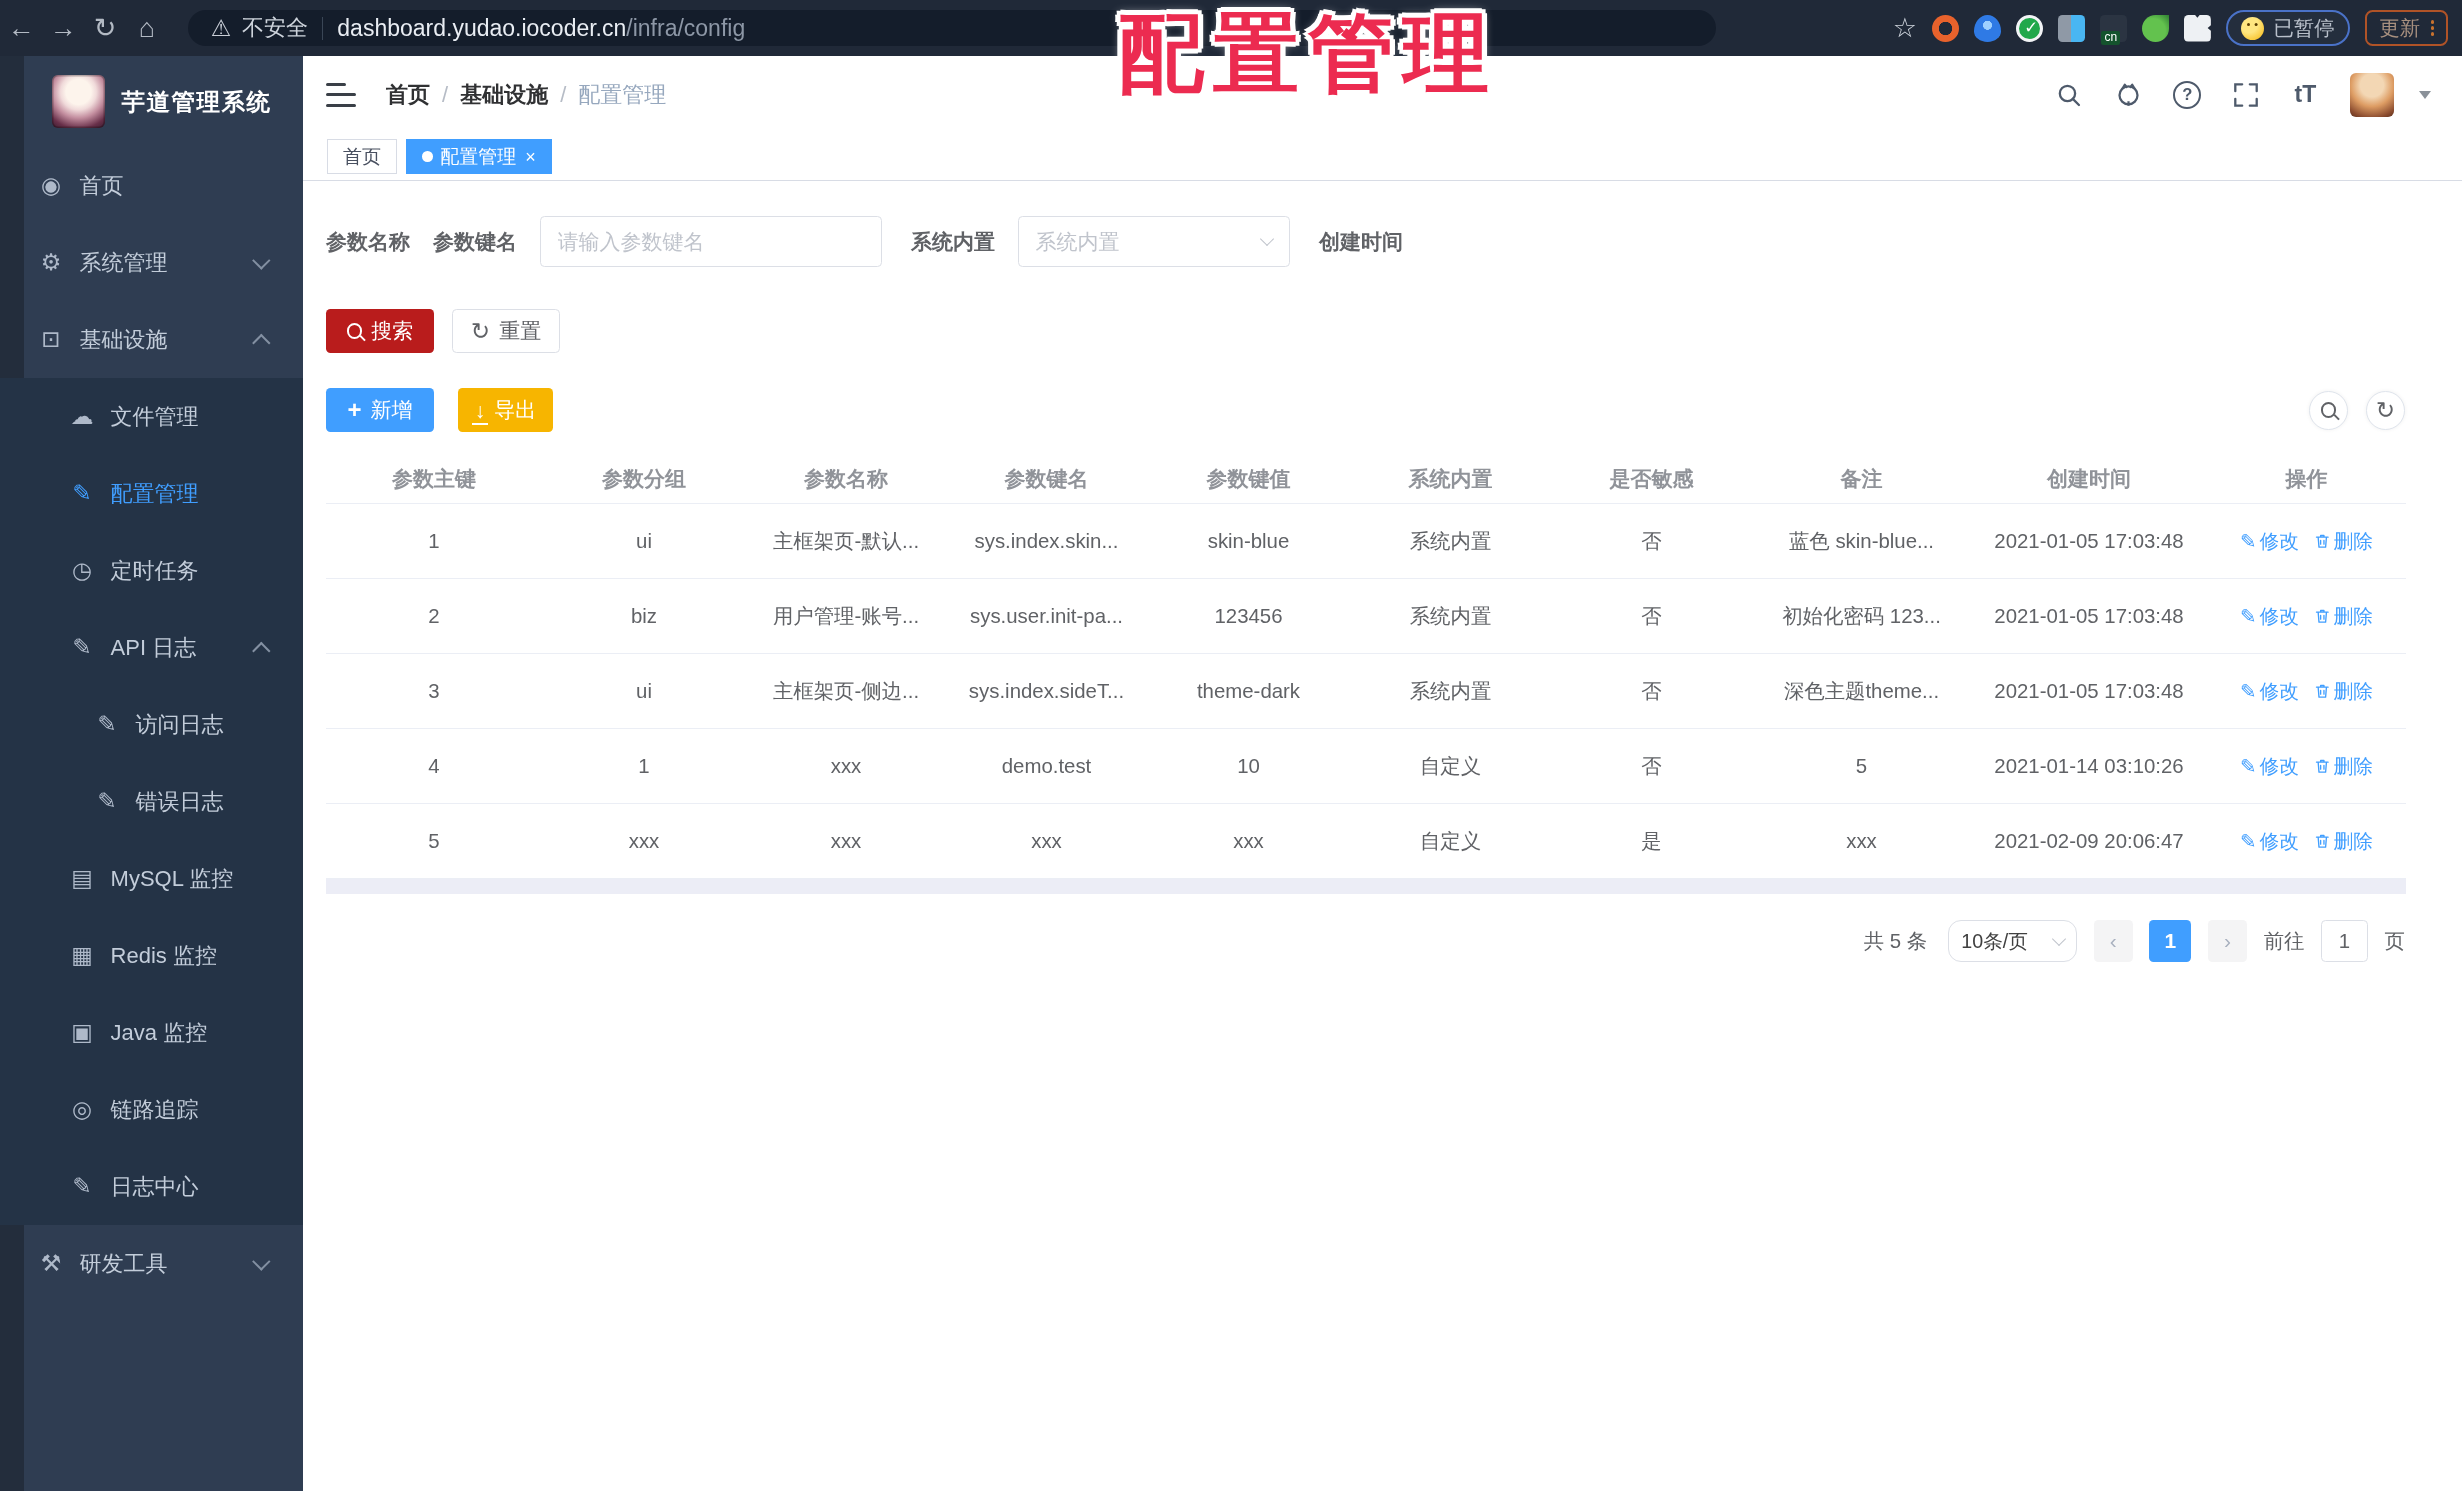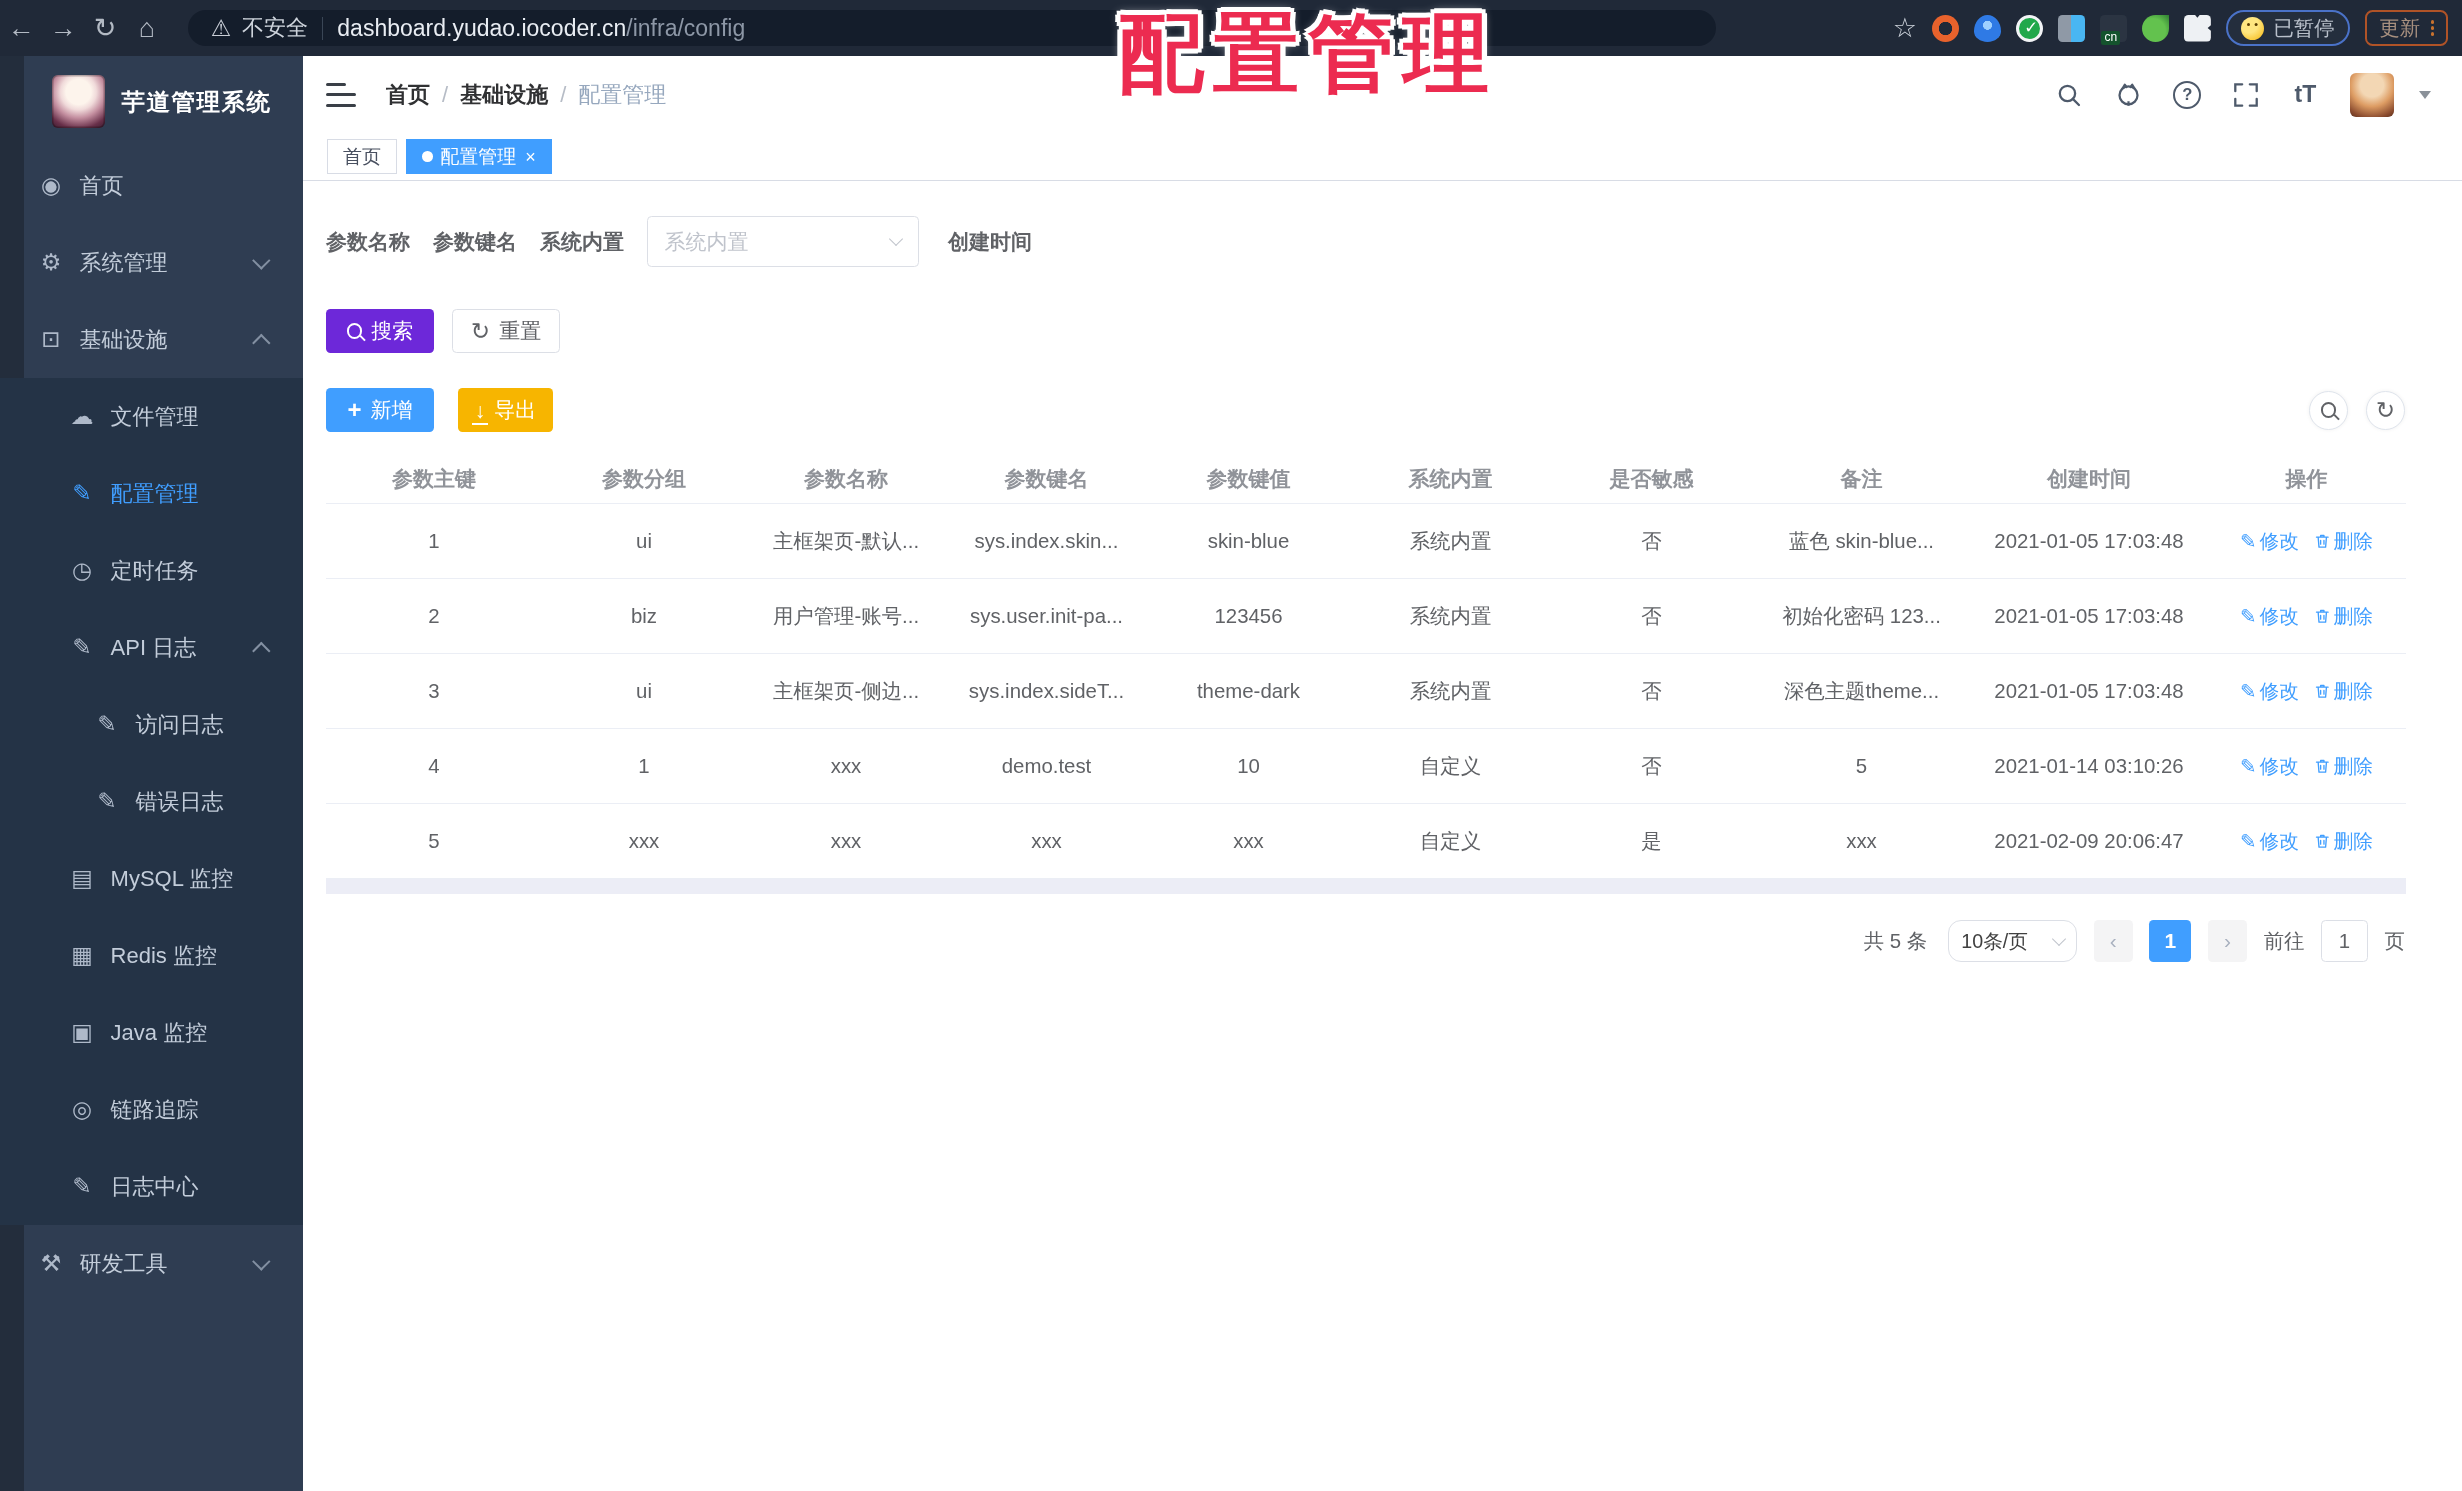--- a/index.html
+++ b/index.html
@@ -99,21 +99,21 @@
   .f-select{width:272px;height:51px;border:0.8px solid #dcdfe6;border-radius:4.5px;box-sizing:border-box;display:flex;align-items:center;justify-content:space-between;padding:0 16.6px;margin-right:29px;cursor:pointer;}
   .sel-ph{font-size:21px;color:#c0c4cc;}
   .sel-chev{width:9px;height:9px;border-right:1.5px solid #c0c4cc;border-bottom:1.5px solid #c0c4cc;transform:rotate(45deg);margin-top:-4.5px;}
   .f-date{width:363px;height:51px;border:0.8px solid #dcdfe6;border-radius:4.5px;box-sizing:border-box;display:flex;align-items:center;padding:0 15px;gap:13.6px;cursor:pointer;}
   .cal-ic{width:19.7px;height:18px;border:1.5px solid #c0c4cc;border-radius:2.3px;position:relative;flex:none;}
   .cal-ic::before{content:"";position:absolute;left:2.3px;right:2.3px;top:3px;height:1.5px;background:#c0c4cc;}
   .date-ph{font-size:20.4px;color:#c0c4cc;white-space:nowrap;}
   .date-sep{font-size:20.4px;color:#8b9097;margin:0 4.5px;}
   .btn-row1{margin-top:41px;display:flex;align-items:center;gap:18px;height:44px;}
   .btn{height:44px;border-radius:4.5px;display:flex;align-items:center;justify-content:center;gap:9px;font-size:21px;cursor:pointer;box-sizing:border-box;border:none;font-family:inherit;}
-  .btn-search{width:108px;background:#6d28d9;color:#fff;}
+  .btn-search{width:108px;background:#b91c1c;color:#fff;}
   .btn-reset{width:108px;background:#fff;color:#606266;border:0.8px solid #dcdfe6;}
   .icon-magnifier{width:11.3px;height:11.3px;border:2.3px solid currentColor;border-radius:50%;position:relative;flex:none;}
   .icon-magnifier::after{content:"";position:absolute;width:6.8px;height:2.3px;background:currentColor;transform:rotate(45deg);right:-6px;bottom:-2.3px;}
   .icon-refresh{font-size:23px;line-height:1;}
   .btn-row2{margin-top:35px;display:flex;align-items:center;gap:24px;height:44px;}
   .btn-add{width:108px;background:#409eff;color:#fff;}
   .btn-export{width:95px;background:#f7b500;color:#fff;}
   .icon-plus{font-size:24px;font-weight:600;line-height:1;}
   .icon-download{position:relative;font-size:21px;line-height:1;}
   .icon-download::after{content:"";position:absolute;left:-2.3px;right:-2.3px;bottom:-4.5px;height:2.3px;background:currentColor;}
@@ -309,20 +309,21 @@
       <span>配置管理</span>
       <span class="tab-close">×</span>
     </div>
   </div>
 
 <div class="content">
 
   <div class="filters">
     <span class="f-label">参数名称</span>
     <span class="f-label">参数键名</span>
+    <input class="f-input w-key" type="text" placeholder="请输入参数键名" style="">
     <span class="f-label">系统内置</span>
     <div class="f-select">
       <span class="sel-ph">系统内置</span>
       <span class="sel-chev"></span>
     </div>
     <span class="f-label">创建时间</span>
   </div>
 
   <div class="btn-row1">
     <button class="btn btn-search">

